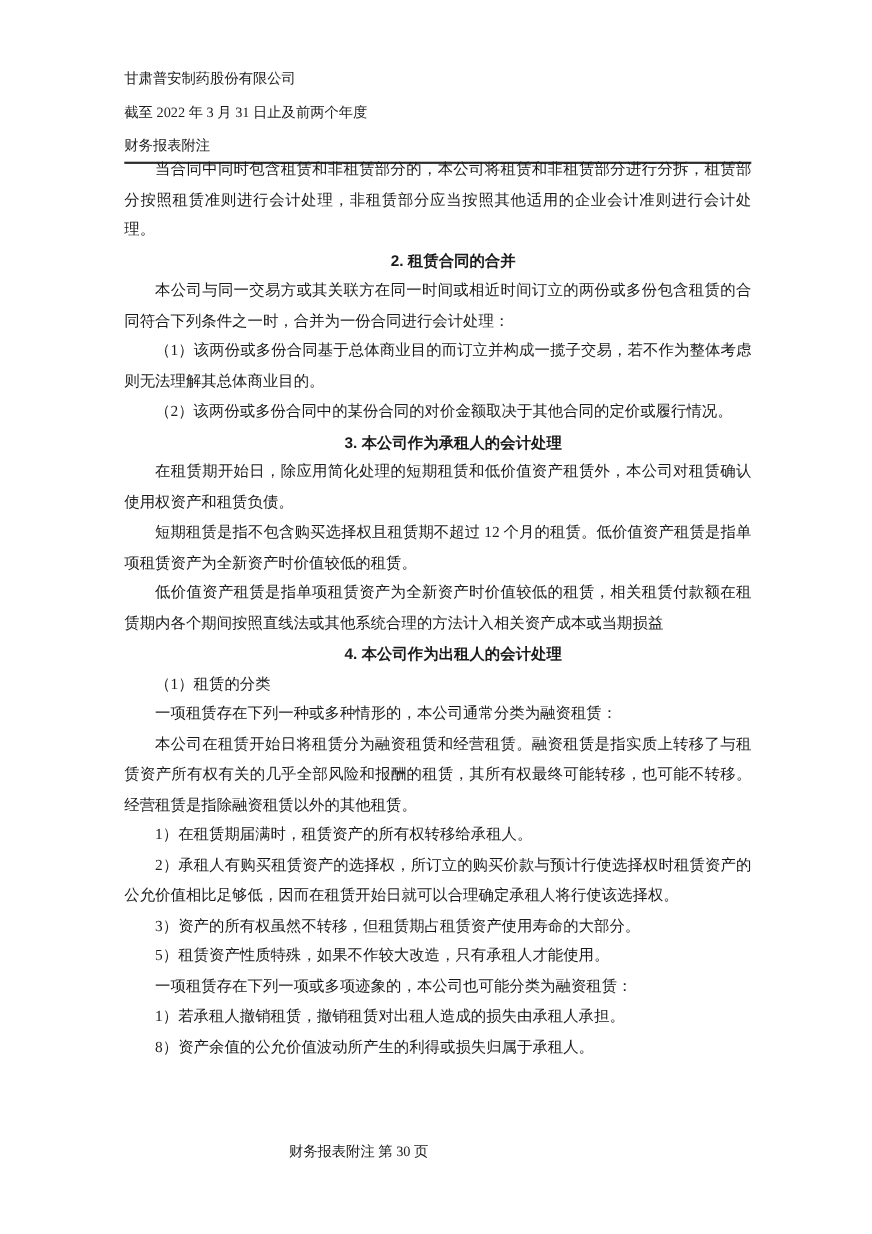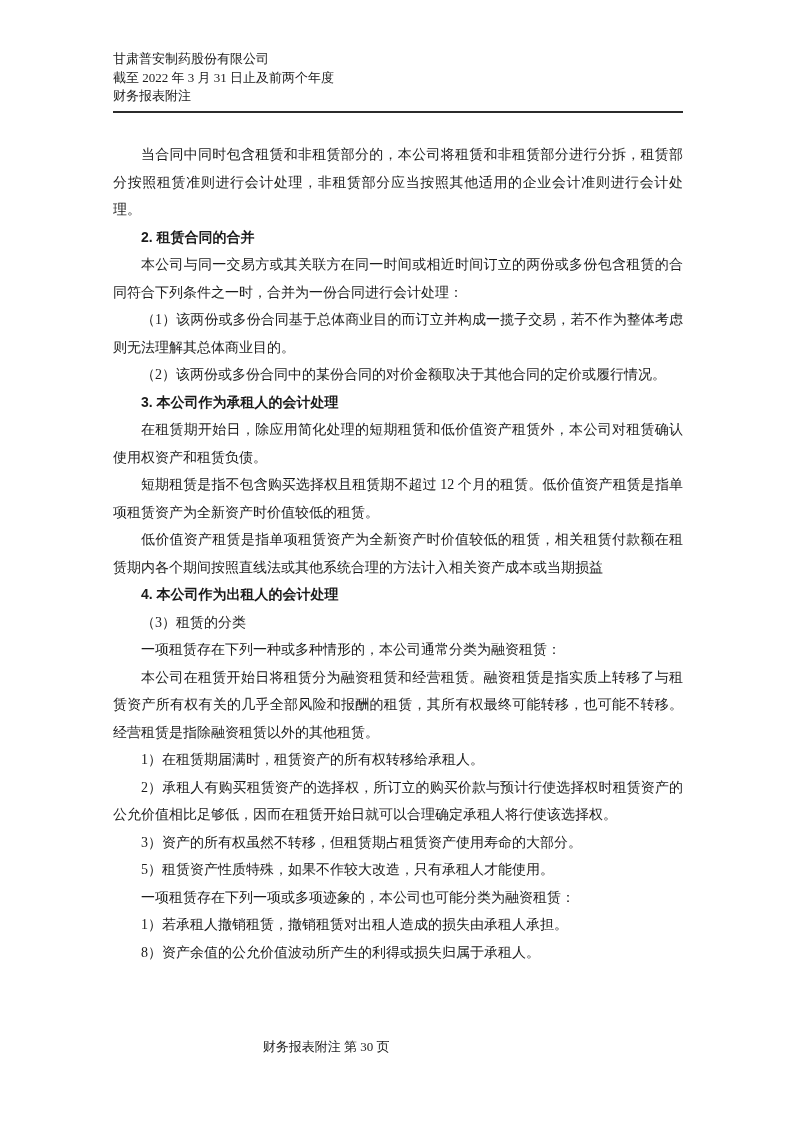--- a/index.html
+++ b/index.html
@@ -21,41 +21,42 @@
     top: 50px;
     left: 113px;
     width: 570px;
     font-size: 13px;
     line-height: 18.5px;
     padding-bottom: 5px;
     border-bottom: 2.5px solid #2b2b2b;
   }
   .doc-header .hline {
     white-space: nowrap;
+    margin-top: 12px;
   }
   .doc-body {
     position: absolute;
     top: 141px;
     left: 113px;
     width: 570px;
     font-size: 14px;
   }
   .para {
     margin: 0;
     line-height: 27.5px;
     text-indent: 2em;
     text-align: justify;
   }
   .heading {
     margin: 0;
     line-height: 27.5px;
     text-indent: 2em;
     font-weight: bold;
     font-family: "Liberation Sans", "DejaVu Sans", sans-serif;
-    text-align: left;
+    text-align: center;
   }
   .doc-footer {
     position: absolute;
     top: 1038px;
     left: 0;
     width: 652px;
     text-align: center;
     font-size: 13px;
     line-height: 18px;
     color: #222222;
@@ -76,21 +77,21 @@
     <p class="para">当合同中同时包含租赁和非租赁部分的，本公司将租赁和非租赁部分进行分拆，租赁部分按照租赁准则进行会计处理，非租赁部分应当按照其他适用的企业会计准则进行会计处理。</p>
     <p class="heading">2. 租赁合同的合并</p>
     <p class="para">本公司与同一交易方或其关联方在同一时间或相近时间订立的两份或多份包含租赁的合同符合下列条件之一时，合并为一份合同进行会计处理：</p>
     <p class="para">（1）该两份或多份合同基于总体商业目的而订立并构成一揽子交易，若不作为整体考虑则无法理解其总体商业目的。</p>
     <p class="para">（2）该两份或多份合同中的某份合同的对价金额取决于其他合同的定价或履行情况。</p>
     <p class="heading">3. 本公司作为承租人的会计处理</p>
     <p class="para">在租赁期开始日，除应用简化处理的短期租赁和低价值资产租赁外，本公司对租赁确认使用权资产和租赁负债。</p>
     <p class="para">短期租赁是指不包含购买选择权且租赁期不超过 12 个月的租赁。低价值资产租赁是指单项租赁资产为全新资产时价值较低的租赁。</p>
     <p class="para">低价值资产租赁是指单项租赁资产为全新资产时价值较低的租赁，相关租赁付款额在租赁期内各个期间按照直线法或其他系统合理的方法计入相关资产成本或当期损益</p>
     <p class="heading">4. 本公司作为出租人的会计处理</p>
-    <p class="para">（3）租赁的分类</p>
+    <p class="para">（1）租赁的分类</p>
     <p class="para">一项租赁存在下列一种或多种情形的，本公司通常分类为融资租赁：</p>
     <p class="para">本公司在租赁开始日将租赁分为融资租赁和经营租赁。融资租赁是指实质上转移了与租赁资产所有权有关的几乎全部风险和报酬的租赁，其所有权最终可能转移，也可能不转移。经营租赁是指除融资租赁以外的其他租赁。</p>
     <p class="para">1）在租赁期届满时，租赁资产的所有权转移给承租人。</p>
     <p class="para">2）承租人有购买租赁资产的选择权，所订立的购买价款与预计行使选择权时租赁资产的公允价值相比足够低，因而在租赁开始日就可以合理确定承租人将行使该选择权。</p>
     <p class="para">3）资产的所有权虽然不转移，但租赁期占租赁资产使用寿命的大部分。</p>
     <p class="para">5）租赁资产性质特殊，如果不作较大改造，只有承租人才能使用。</p>
     <p class="para">一项租赁存在下列一项或多项迹象的，本公司也可能分类为融资租赁：</p>
     <p class="para">1）若承租人撤销租赁，撤销租赁对出租人造成的损失由承租人承担。</p>
     <p class="para">8）资产余值的公允价值波动所产生的利得或损失归属于承租人。</p>
   </div>

